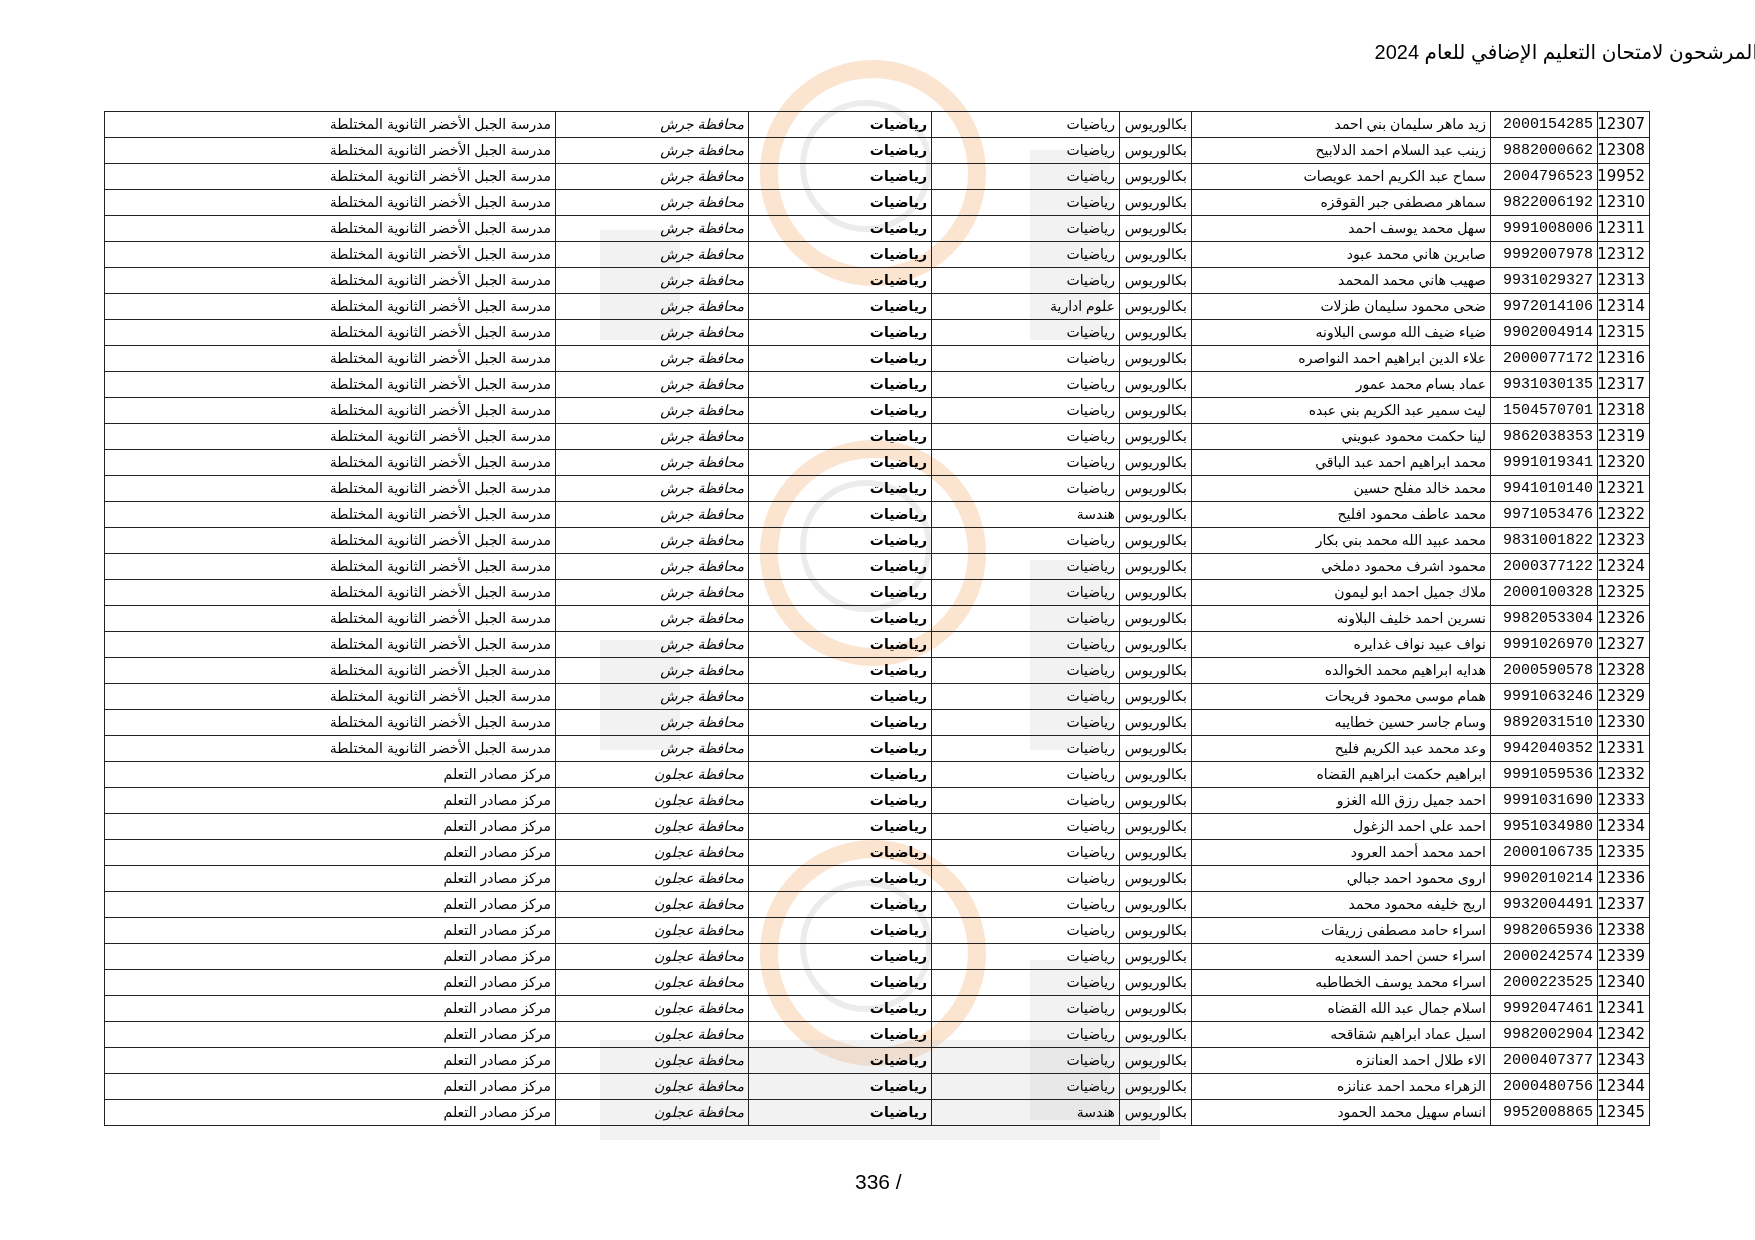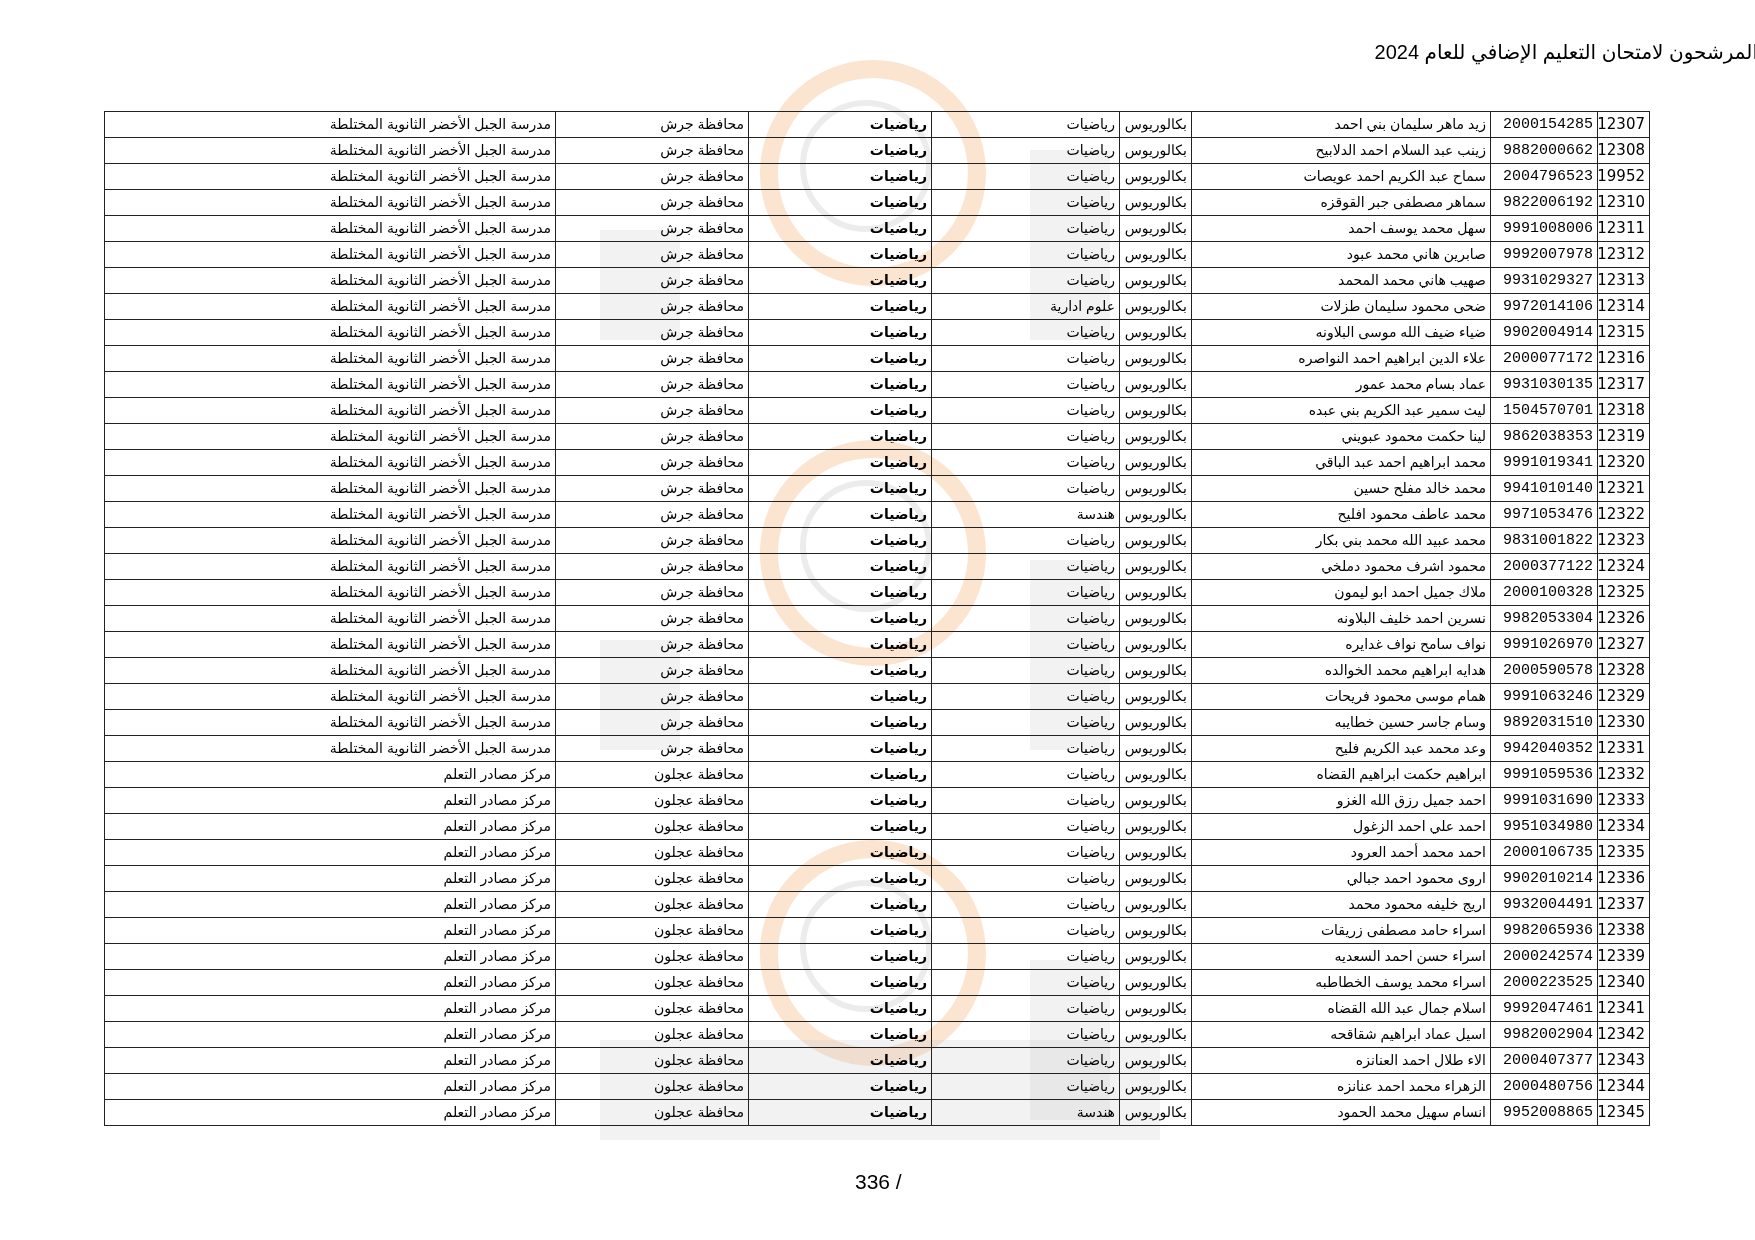--- a/index.html
+++ b/index.html
@@ -16,21 +16,21 @@
                  border-collapse:collapse; direction:rtl; table-layout:fixed; z-index:2;
                  font-size:14px; }
   table.roster td { border:1px solid #222; height:25px; padding:0 4px; white-space:nowrap;
                     overflow:hidden; line-height:25px; text-align:right; }
   td.c-seq { width:43px; font-family:"DejaVu Sans", sans-serif; font-size:15px;margin-left:24px; }
   td.c-nid { width:98px; font-family:Liberation Mono, monospace; font-size:15px; }
   td.c-name { width:290px; }
   td.c-deg { width:63px;font-family:Liberation Serif, serif; }
   td.c-major { width:179px; }
   td.c-subj { width:174px; font-weight:bold; }
-  td.c-gov { width:184px; }
+  td.c-gov { width:184px;font-style:italic; }
   td.c-school { }
   .page-num { position:absolute; top:1170px; left:855px; font-size:21px; z-index:2; }
 </style>
 </head>
 <body>
 
 <div class="watermark">
   <div class="wm-ring" style="left:760px;top:60px;width:190px;height:190px;"></div>
   <div class="wm-inner" style="left:800px;top:100px;width:120px;height:120px;"></div>
   <div class="wm-ring" style="left:760px;top:440px;width:190px;height:190px;"></div>
@@ -247,21 +247,21 @@
     <td class="c-name">نسرين احمد خليف البلاونه</td>
     <td class="c-deg">بكالوريوس</td>
     <td class="c-major">رياضيات</td>
     <td class="c-subj">رياضيات</td>
     <td class="c-gov">محافظة جرش</td>
     <td class="c-school">مدرسة الجبل الأخضر الثانوية المختلطة</td>
   </tr>
       <tr>
     <td class="c-seq">12327</td>
     <td class="c-nid">9991026970</td>
-    <td class="c-name">نواف سامح نواف غدايره</td>
+    <td class="c-name">نواف عبيد نواف غدايره</td>
     <td class="c-deg">بكالوريوس</td>
     <td class="c-major">رياضيات</td>
     <td class="c-subj">رياضيات</td>
     <td class="c-gov">محافظة جرش</td>
     <td class="c-school">مدرسة الجبل الأخضر الثانوية المختلطة</td>
   </tr>
       <tr>
     <td class="c-seq">12328</td>
     <td class="c-nid">2000590578</td>
     <td class="c-name">هدايه ابراهيم محمد الخوالده</td>

